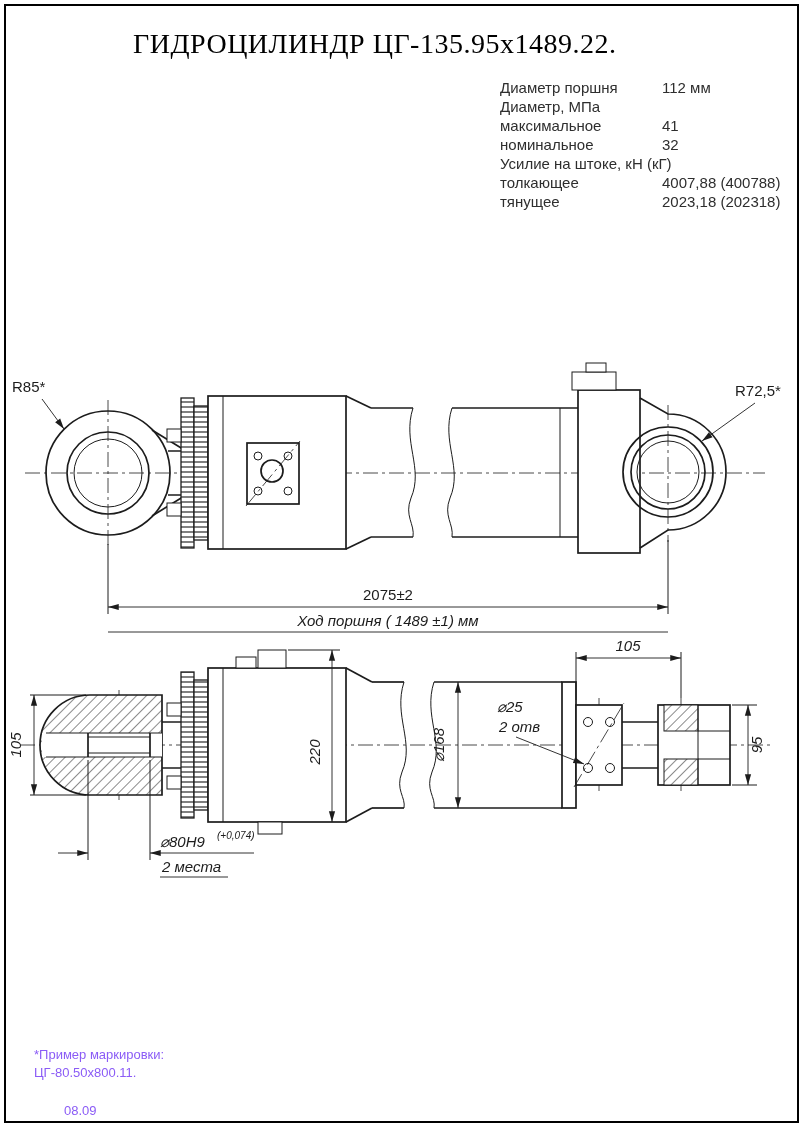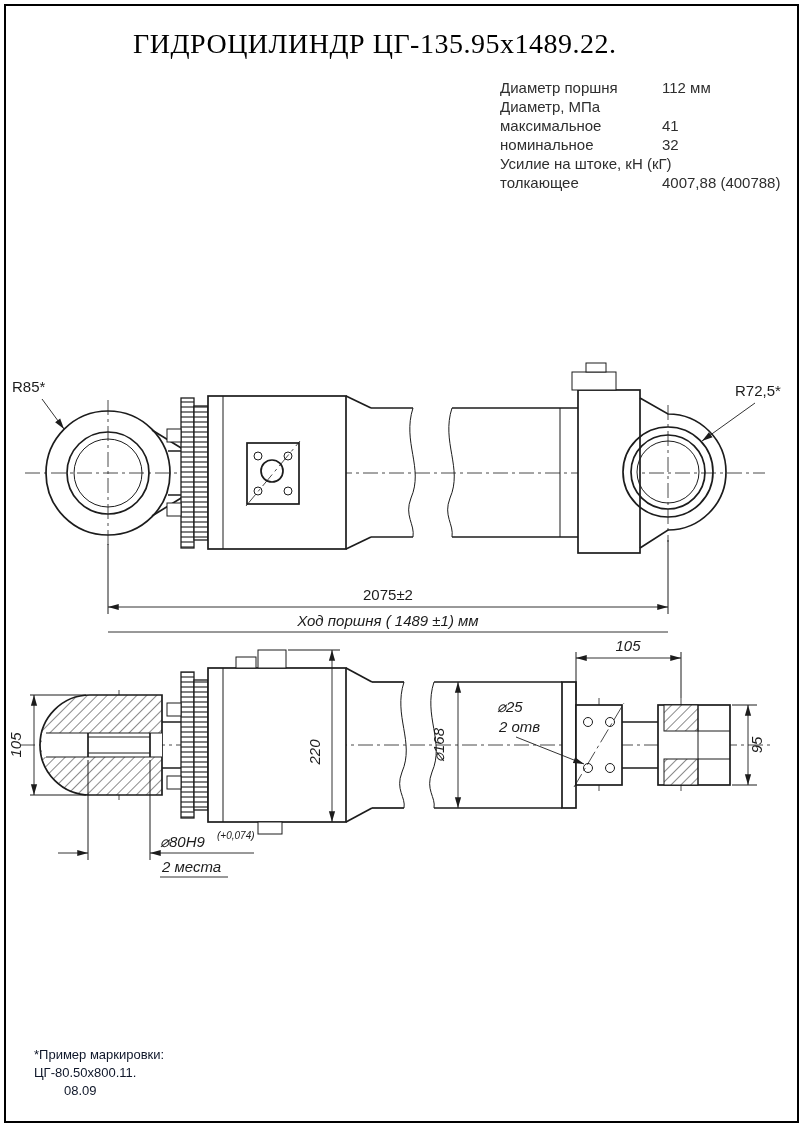--- a/index.html
+++ b/index.html
@@ -20,23 +20,23 @@
   .specs {
     position:absolute; left:500px; top:78px; width:298px;
     font-size:15px; line-height:19px; color:#2e2e2e;
   }
   .srow { display:flex; }
   .srow .lbl { width:162px; flex:0 0 162px; white-space:nowrap; }
   .srow .val { flex:1; white-space:nowrap; }
   .drawing { position:absolute; left:0; top:0; }
   .footnote {
     position:absolute; left:34px; top:1046px;
-    font-size:13px; line-height:18px; color:#0f172a;
-  }
-  .footnote .ind { padding-left:30px; }
+    font-size:13px; line-height:18px; color:#8b5cf6;
+  }
+  .footnote .ind { padding-left:30px;margin-top:20px; }
 
   
   .ln  { stroke:#1c1c1c; stroke-width:1.7; fill:none; }
   .thin{ stroke-width:1 !important; }
   .w   { fill:#fff; }
   .cl  { stroke:#1c1c1c; stroke-width:0.8; fill:none; stroke-dasharray:15 4 3 4; }
   .dim { stroke:#1c1c1c; stroke-width:0.9; fill:none; }
   .ribs{ fill:url(#ribs); stroke:#1c1c1c; stroke-width:1.3; }
   .hat { fill:url(#hatch); stroke:#1c1c1c; stroke-width:1; }
   .txt { font-family:"Liberation Sans", sans-serif; font-size:15px; fill:#1c1c1c; stroke:none; }
@@ -68,20 +68,24 @@
         <span class="lbl">номинальное</span>
         <span class="val">32</span>
       </div>
     <div class="srow">
         <span class="lbl">Усилие на штоке, кН (кГ)</span>
         <span class="val"></span>
       </div>
     <div class="srow">
         <span class="lbl">толкающее</span>
         <span class="val">4007,88 (400788)</span>
+      </div>
+    <div class="srow">
+        <span class="lbl">тянущее</span>
+        <span class="val">2023,18 (202318)</span>
       </div>
   </div>
 
   <svg class="drawing" width="803" height="1127" viewBox="0 0 803 1127">
     <defs>
       <marker id="arr" viewBox="0 0 12 8" refX="11.5" refY="4" markerWidth="13" markerHeight="9" orient="auto-start-reverse">
         <path d="M0.5,0.8 L11.5,4 L0.5,7.2 Z" fill="#1c1c1c"></path>
       </marker>
       <pattern id="hatch" width="7" height="7" patternUnits="userSpaceOnUse" patternTransform="rotate(45)">
         <rect width="7" height="7" fill="#fff"></rect>

